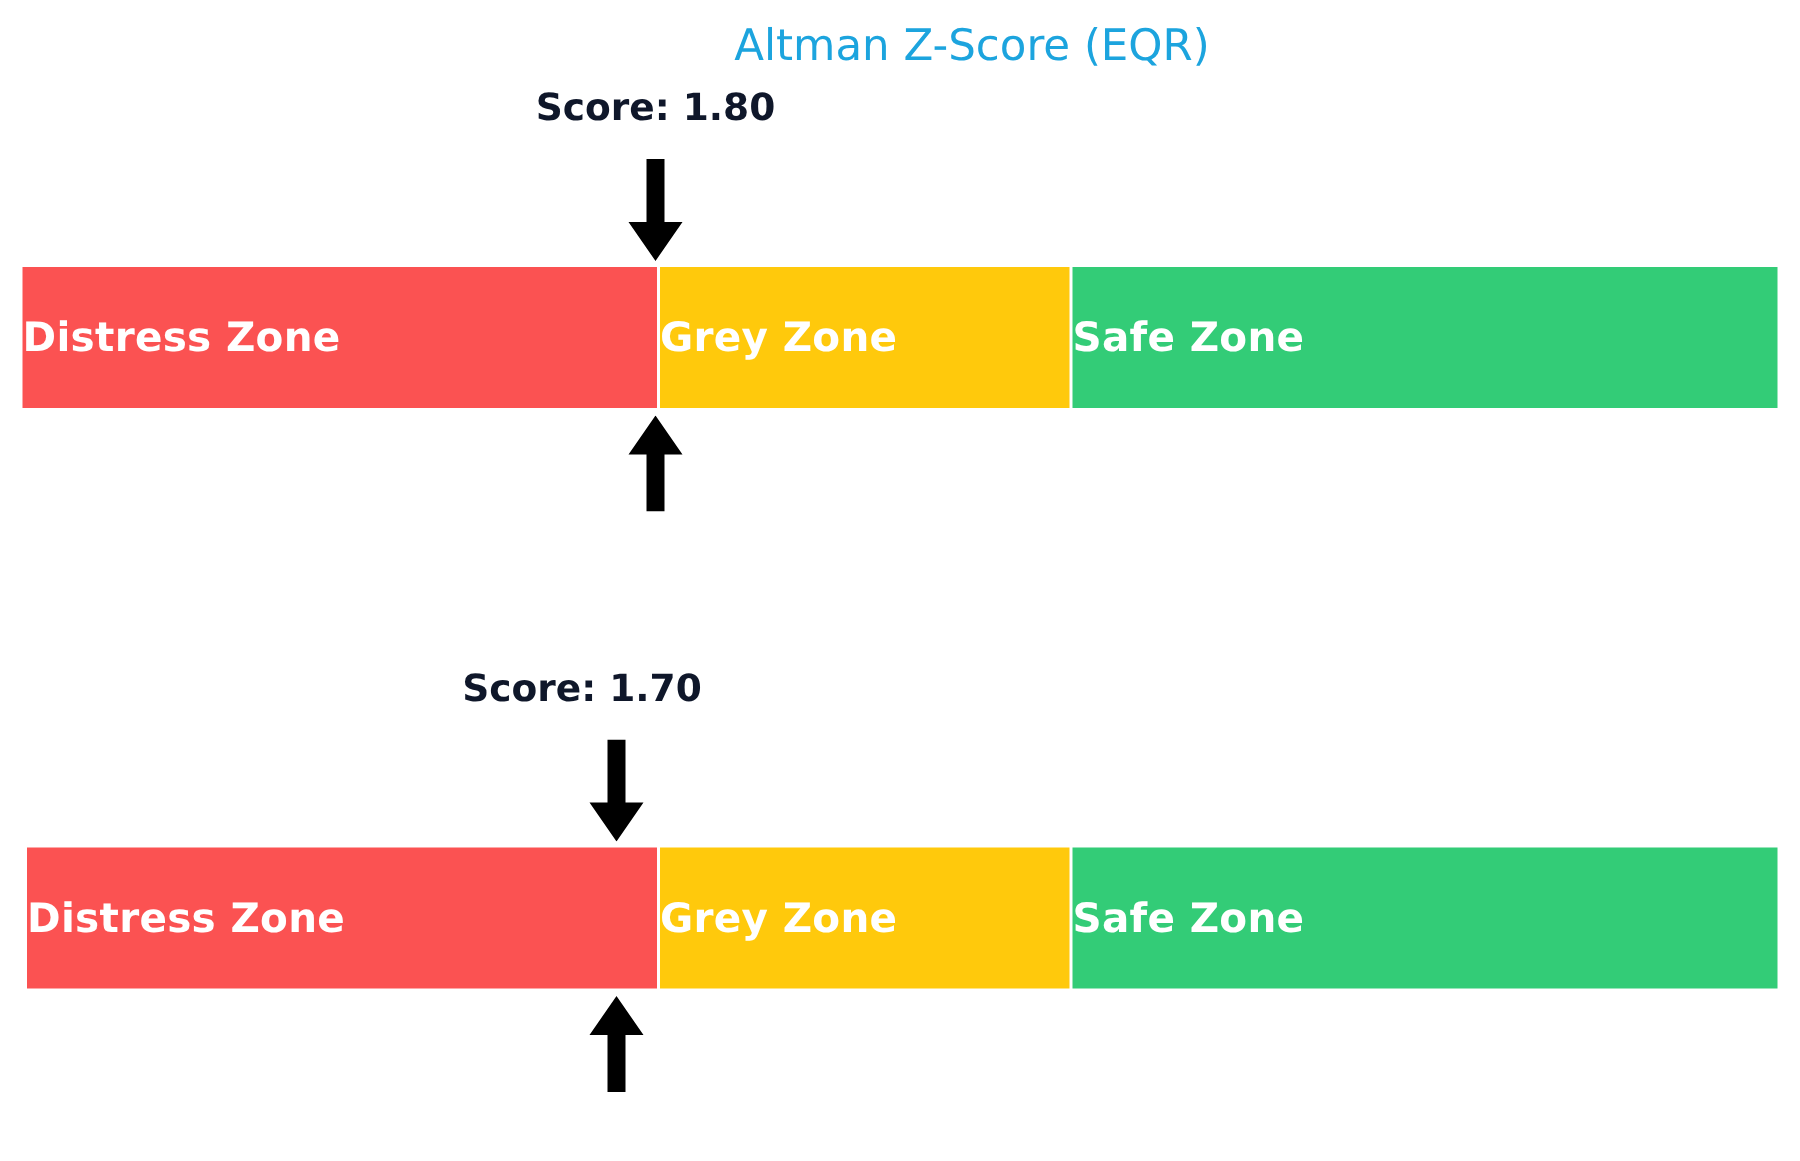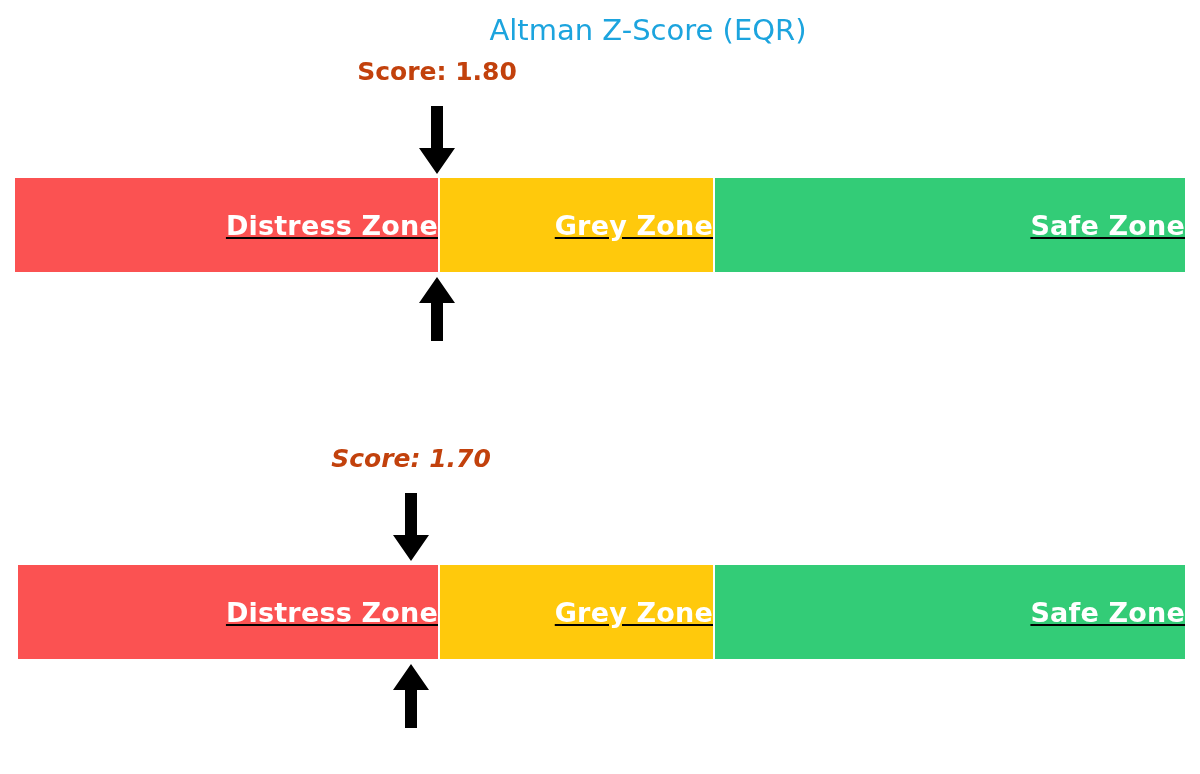--- a/index.html
+++ b/index.html
@@ -32,40 +32,39 @@
     font-weight: 400;
     letter-spacing: 0px;
     white-space: nowrap;
   }
 
   .score-label {
     position: absolute;
     font-family: "DejaVu Sans", sans-serif;
     font-size: 25px;
     font-weight: bold;
-    color: #c2410c;
+    color: #0f172a;
     white-space: nowrap;
     transform: translateX(-50%);
     text-align: center;
   }
 
   .zone-bar {
     position: absolute;
     display: block;
   }
 
   .zone {
     position: absolute;
     top: 0;
     height: 100%;
     display: flex;
     align-items: center;
-    justify-content: flex-end;
+    justify-content: flex-start;
     box-sizing: border-box;
-    text-decoration: underline;
   }
 
   .zone-label {
     font-family: "DejaVu Sans", sans-serif;
     font-size: 27px;
     font-weight: bold;
     color: #ffffff;
     white-space: nowrap;
     letter-spacing: 0.2px;
   }
@@ -107,21 +106,21 @@
   <div class="arrow" style="top:277px;left:437px;">
     <svg width="40" height="64" viewBox="0 0 40 64" xmlns="http://www.w3.org/2000/svg">
       <polygon points="20,0 38,26 26,26 26,64 14,64 14,26 2,26" fill="#000000"></polygon>
     </svg>
   </div>
 </div>
 
 <div class="panel" style="top:387px;height:387px;">
 
 
-  <div class="score-label" style="top:57px;left:411px;font-style:italic;">Score: 1.70</div>
+  <div class="score-label" style="top:57px;left:388px;">Score: 1.70</div>
 
   <div class="arrow" style="top:106px;left:411px;">
     <svg width="40" height="68" viewBox="0 0 40 68" xmlns="http://www.w3.org/2000/svg">
       <polygon points="14,0 26,0 26,42 38,42 20,68 2,42 14,42" fill="#000000"></polygon>
     </svg>
   </div>
 
   <div class="zone-bar" style="left:18px;top:178px;width:1167px;height:94px;">
     <div class="zone" style="left:0px;width:420px;background:#FB5252;">
       <span class="zone-label">Distress Zone</span>

